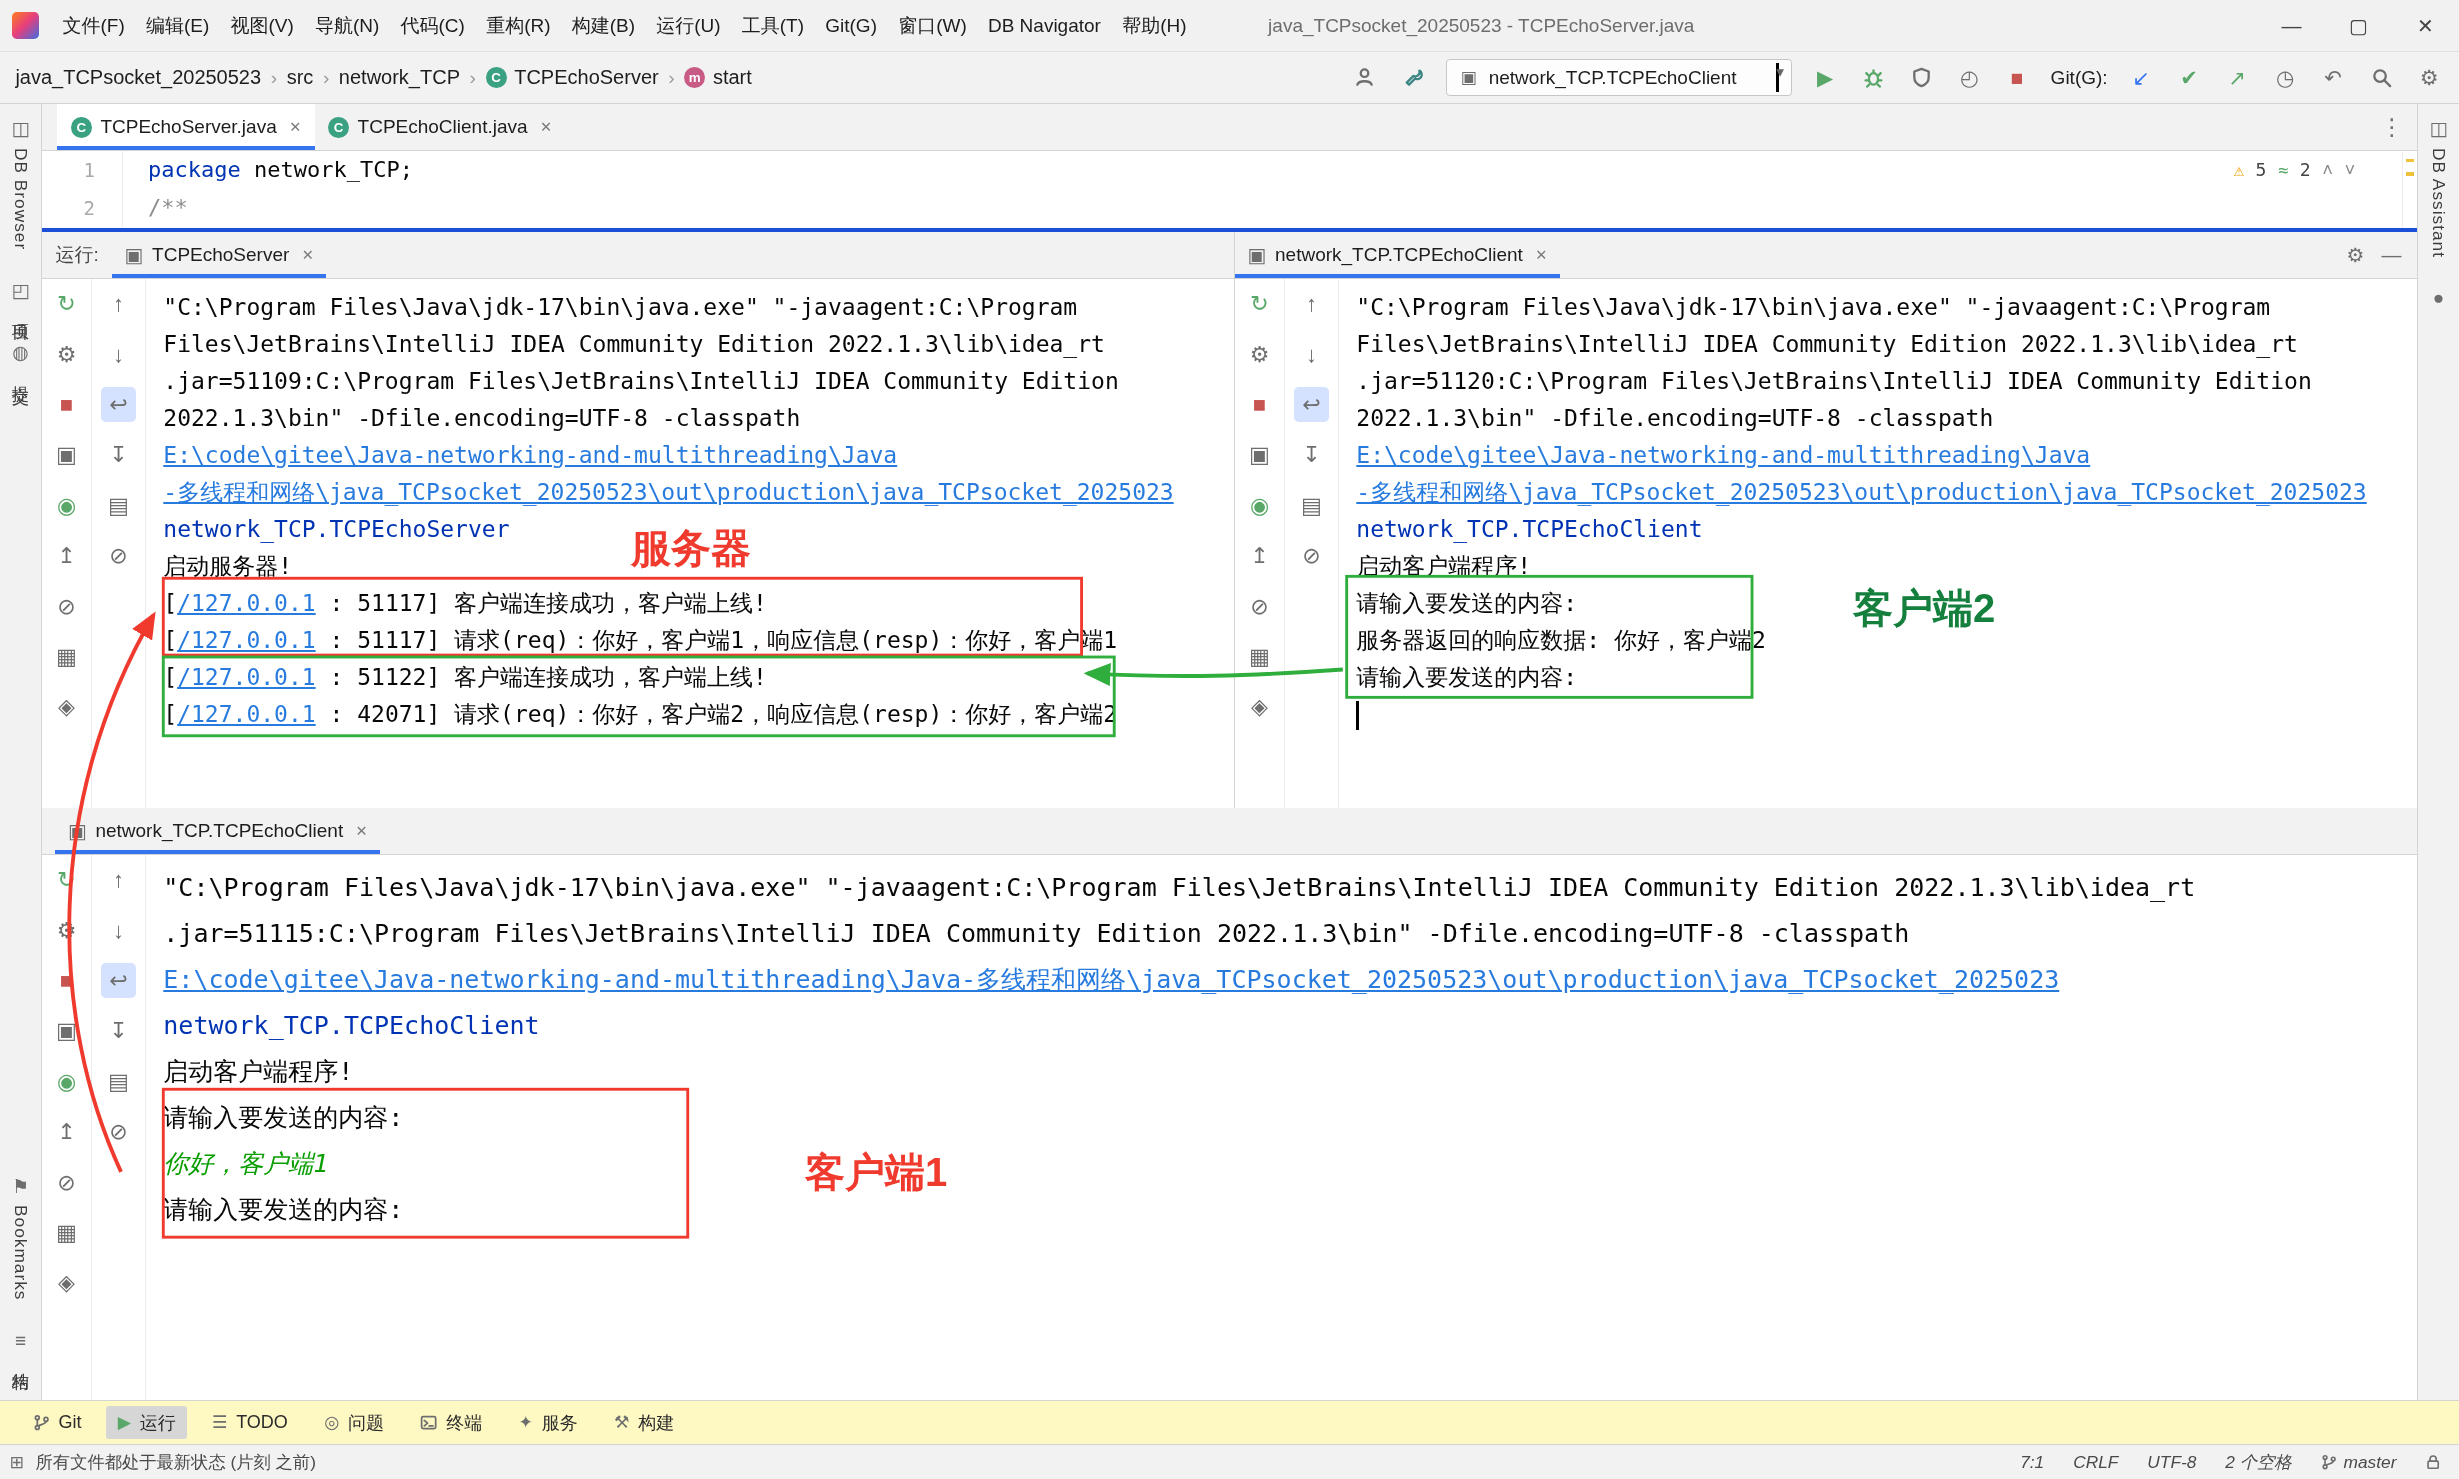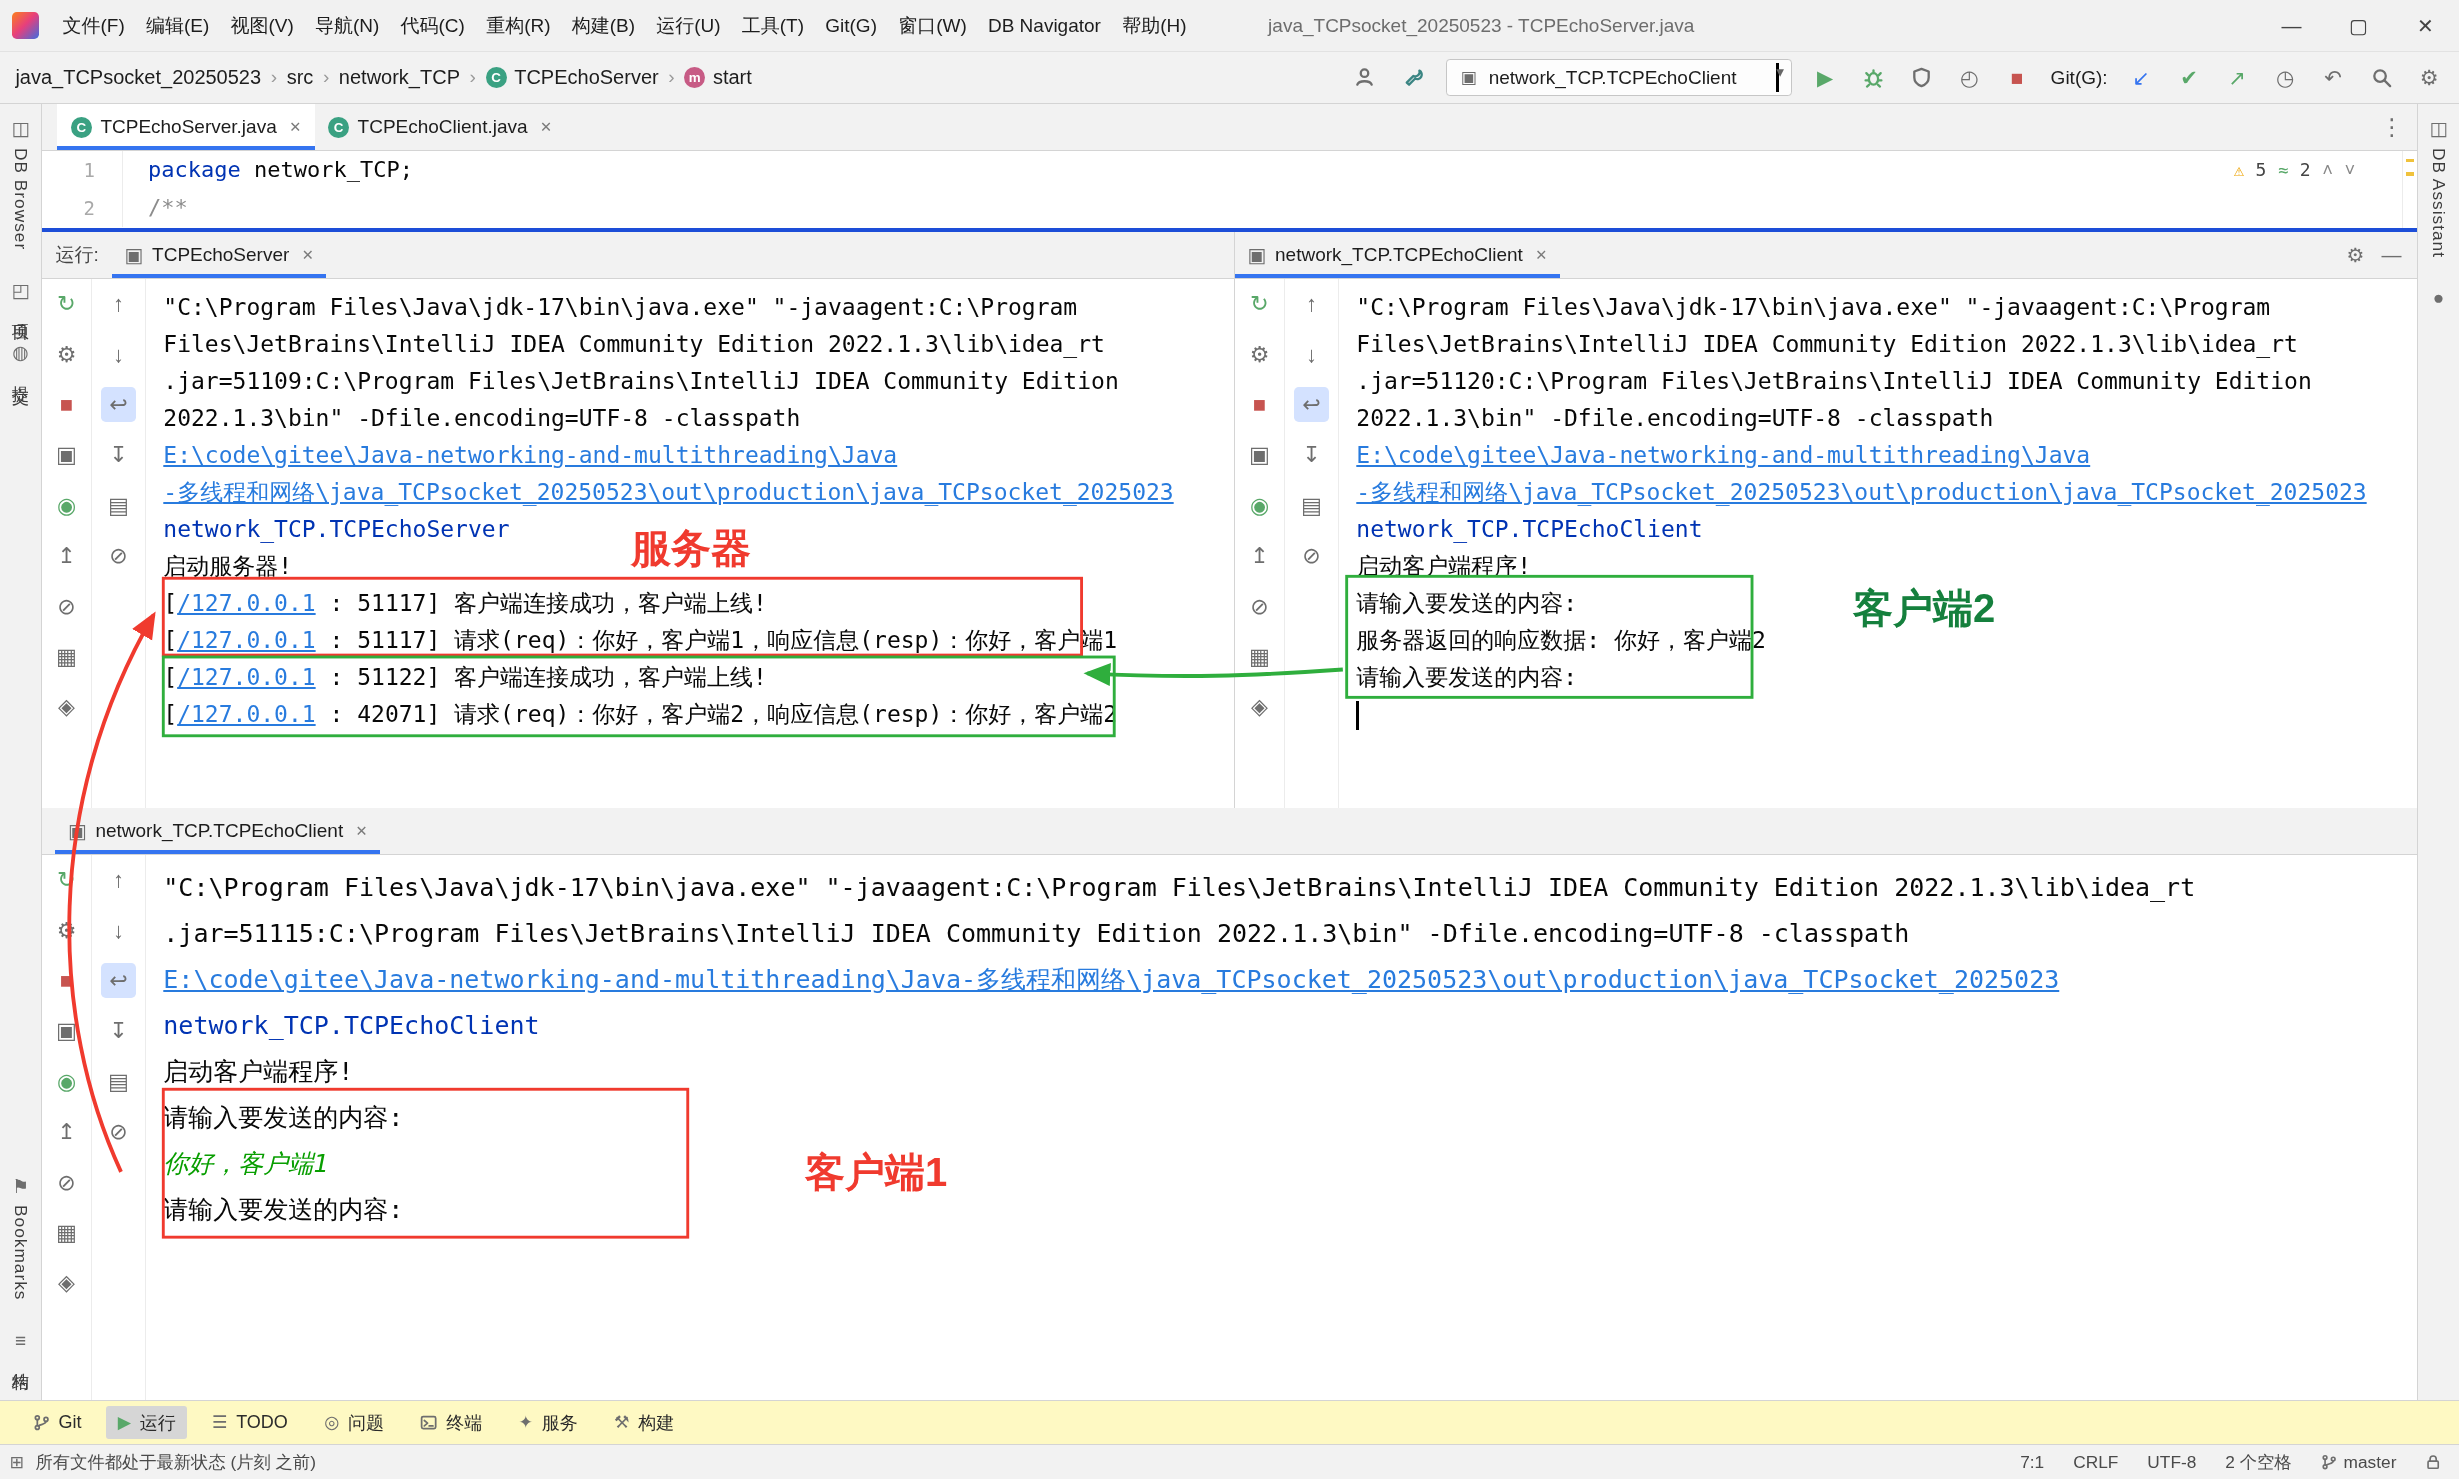--- a/index.html
+++ b/index.html
@@ -11,21 +11,21 @@
   .titlebar { height:52px; display:flex; align-items:center; background:#f1f1f1; border-bottom:1px solid #e2e2e2; flex:0 0 52px; }
   .app-logo { width:27px; height:27px; border-radius:4.8px; margin:0 13.4px 0 11.5px;
     background:linear-gradient(135deg,#fc801d 0%,#e73f7c 48%,#3d6ce0 100%); }
   .menu-item { padding:0 10.6px; font-size:19px; line-height:52px; cursor:default; }
   .win-title { margin-left:71px; font-size:19px; color:#6d6d6d; }
   .tb-spacer { flex:1; }
   .win-btn { width:67px; height:52px; text-align:center; line-height:52px; font-size:20px; color:#444; }
 
   
   .navbar { height:52px; flex:0 0 52px; display:flex; align-items:center; background:#f2f2f2; border-bottom:1px solid #d4d4d4; padding:0 15.4px 0 15.4px; }
-  #crumbs { display:flex; align-items:flex-start; gap:9.6px; font-size:20px; }
+  #crumbs { display:flex; align-items:flex-end; gap:9.6px; font-size:20px; }
   .crumb { display:flex; align-items:center; gap:7.7px; }
   .crumb-sep { color:#9a9a9a; font-size:19px; }
   .badge-icon { display:inline-flex; width:21px; height:21px; border-radius:50%; color:#fff; font-size:13.4px; font-weight:bold; align-items:center; justify-content:center; }
   .badge-icon.class { background:#3aa182; }
   .badge-icon.method { background:#c75b85; }
   .nav-right { margin-left:auto; display:flex; align-items:center; gap:19px; }
   .nav-ic { display:inline-flex; align-items:center; justify-content:center; width:29px; height:29px; font-size:21px; color:#6e6e6e; }
   .combo { display:flex; align-items:center; gap:9.6px; background:#fdfdfd; border:1px solid #c6c6c6; border-radius:3.8px; height:37px; padding:0 11.5px; font-size:19px; min-width:346px; }
   .combo .caret { color:#666; font-size:15.4px; margin-left:auto; }
   .git-label { font-size:19px; color:#1d1d1d; }
@@ -94,21 +94,21 @@
 
   
   .bottombar { height:44px; flex:0 0 44px; background:#fef9c3; border-top:1px solid #d4d4d4; display:flex; align-items:center; gap:13.4px; padding-left:21px; }
   .bb-item { display:flex; align-items:center; gap:8.6px; font-size:18px; padding:4.8px 11.5px; border-radius:2.9px; color:#2b2b2b; }
   .bb-item.active { background:#d6d6d6; }
   .bb-ic { font-size:17.3px; color:#6e6e6e; display:inline-flex; align-items:center; }
 
   
   .statusbar { height:35px; flex:0 0 35px; background:#f2f2f2; border-top:1px solid #d4d4d4; display:flex; align-items:center; font-size:17.3px; color:#4a4a4a; padding:0 17.3px 0 9.6px; }
   .sb-left { display:flex; align-items:center; gap:11.5px; }
-  .sb-right { margin-left:auto; display:flex; align-items:center; gap:29px; }
+  .sb-right { margin-left:auto; display:flex; align-items:center; gap:29px;font-style:italic; }
   .sb-item { display:flex; align-items:center; gap:6.7px; }
 
   
   [data-icon="stop"] { color:#c75450; }
   [data-icon="play"], [data-icon="rerun"], [data-icon="coverage"],
   [data-icon="git-commit"], [data-icon="git-push"], [data-icon="typo"] { color:#59a869; }
   [data-icon="git-update"] { color:#3574f0; }
   [data-icon="warning"] { color:#eda200; }
 
   

